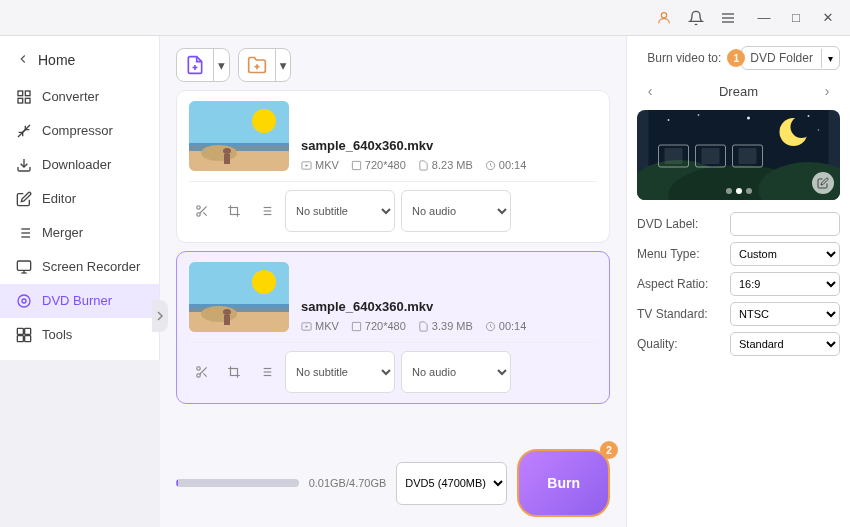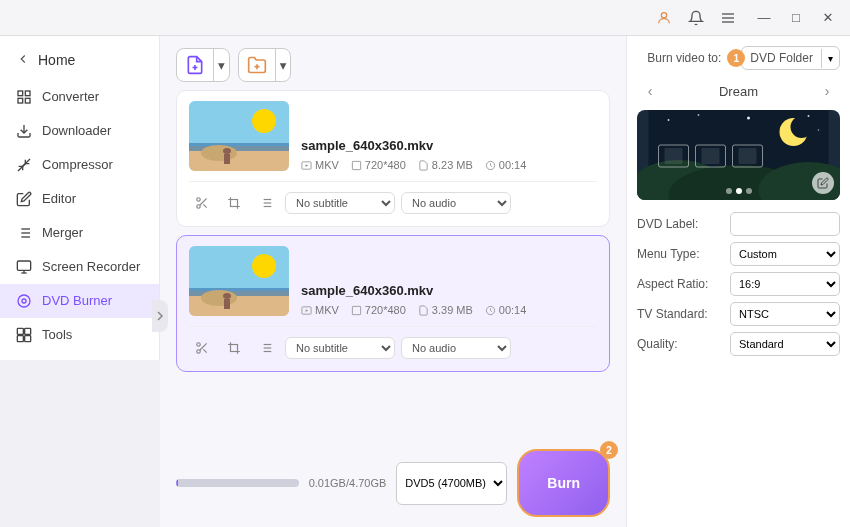--- a/index.html
+++ b/index.html
@@ -232,21 +232,21 @@
       align-items: center;
       justify-content: center;
       cursor: pointer;
       color: #888;
       border: none;
       background: transparent;
       border-radius: 4px;
     }
     .file-action-btn svg { width: 14px; height: 14px; }
     .subtitle-select, .audio-select {
-      height: 22px;
+      height: 42px;
       border: 1px solid #ddd;
       border-radius: 6px;
       font-size: 11px;
       padding: 0 6px;
       background: white;
       cursor: pointer;
       color: #555;
     }
     .subtitle-select { width: 110px; }
     .audio-select { width: 110px; }
@@ -521,35 +521,35 @@
           <rect x="3" y="3" width="7" height="7"></rect>
             <rect x="14" y="3" width="7" height="7"></rect>
             <rect x="14" y="14" width="7" height="7"></rect>
             <rect x="3" y="14" width="7" height="7"></rect>
         </svg>
         <span>Converter</span>
       </div>
 
       <div class="sidebar-item">
         <svg viewBox="0 0 24 24" fill="none" stroke="currentColor" stroke-width="2">
-          <path d="M21 15v4a2 2 0 0 1-2 2H5a2 2 0 0 1-2-2v-4"></path>
-            <polyline points="7 10 12 15 17 10"></polyline>
-            <line x1="12" y1="15" x2="12" y2="3"></line>
-        </svg>
-        <span>Downloader</span>
-      </div>
-
-      <div class="sidebar-item">
-        <svg viewBox="0 0 24 24" fill="none" stroke="currentColor" stroke-width="2">
           <polyline points="4 14 10 14 10 20"></polyline>
             <polyline points="20 10 14 10 14 4"></polyline>
             <line x1="10" y1="14" x2="21" y2="3"></line>
             <line x1="3" y1="21" x2="14" y2="10"></line>
         </svg>
         <span>Compressor</span>
+      </div>
+
+      <div class="sidebar-item">
+        <svg viewBox="0 0 24 24" fill="none" stroke="currentColor" stroke-width="2">
+          <path d="M21 15v4a2 2 0 0 1-2 2H5a2 2 0 0 1-2-2v-4"></path>
+            <polyline points="7 10 12 15 17 10"></polyline>
+            <line x1="12" y1="15" x2="12" y2="3"></line>
+        </svg>
+        <span>Downloader</span>
       </div>
 
       <div class="sidebar-item">
         <svg viewBox="0 0 24 24" fill="none" stroke="currentColor" stroke-width="2">
           <path d="M11 4H4a2 2 0 0 0-2 2v14a2 2 0 0 0 2 2h14a2 2 0 0 0 2-2v-7"></path>
             <path d="M18.5 2.5a2.121 2.121 0 0 1 3 3L12 15l-4 1 1-4 9.5-9.5z"></path>
         </svg>
         <span>Editor</span>
       </div>
 

